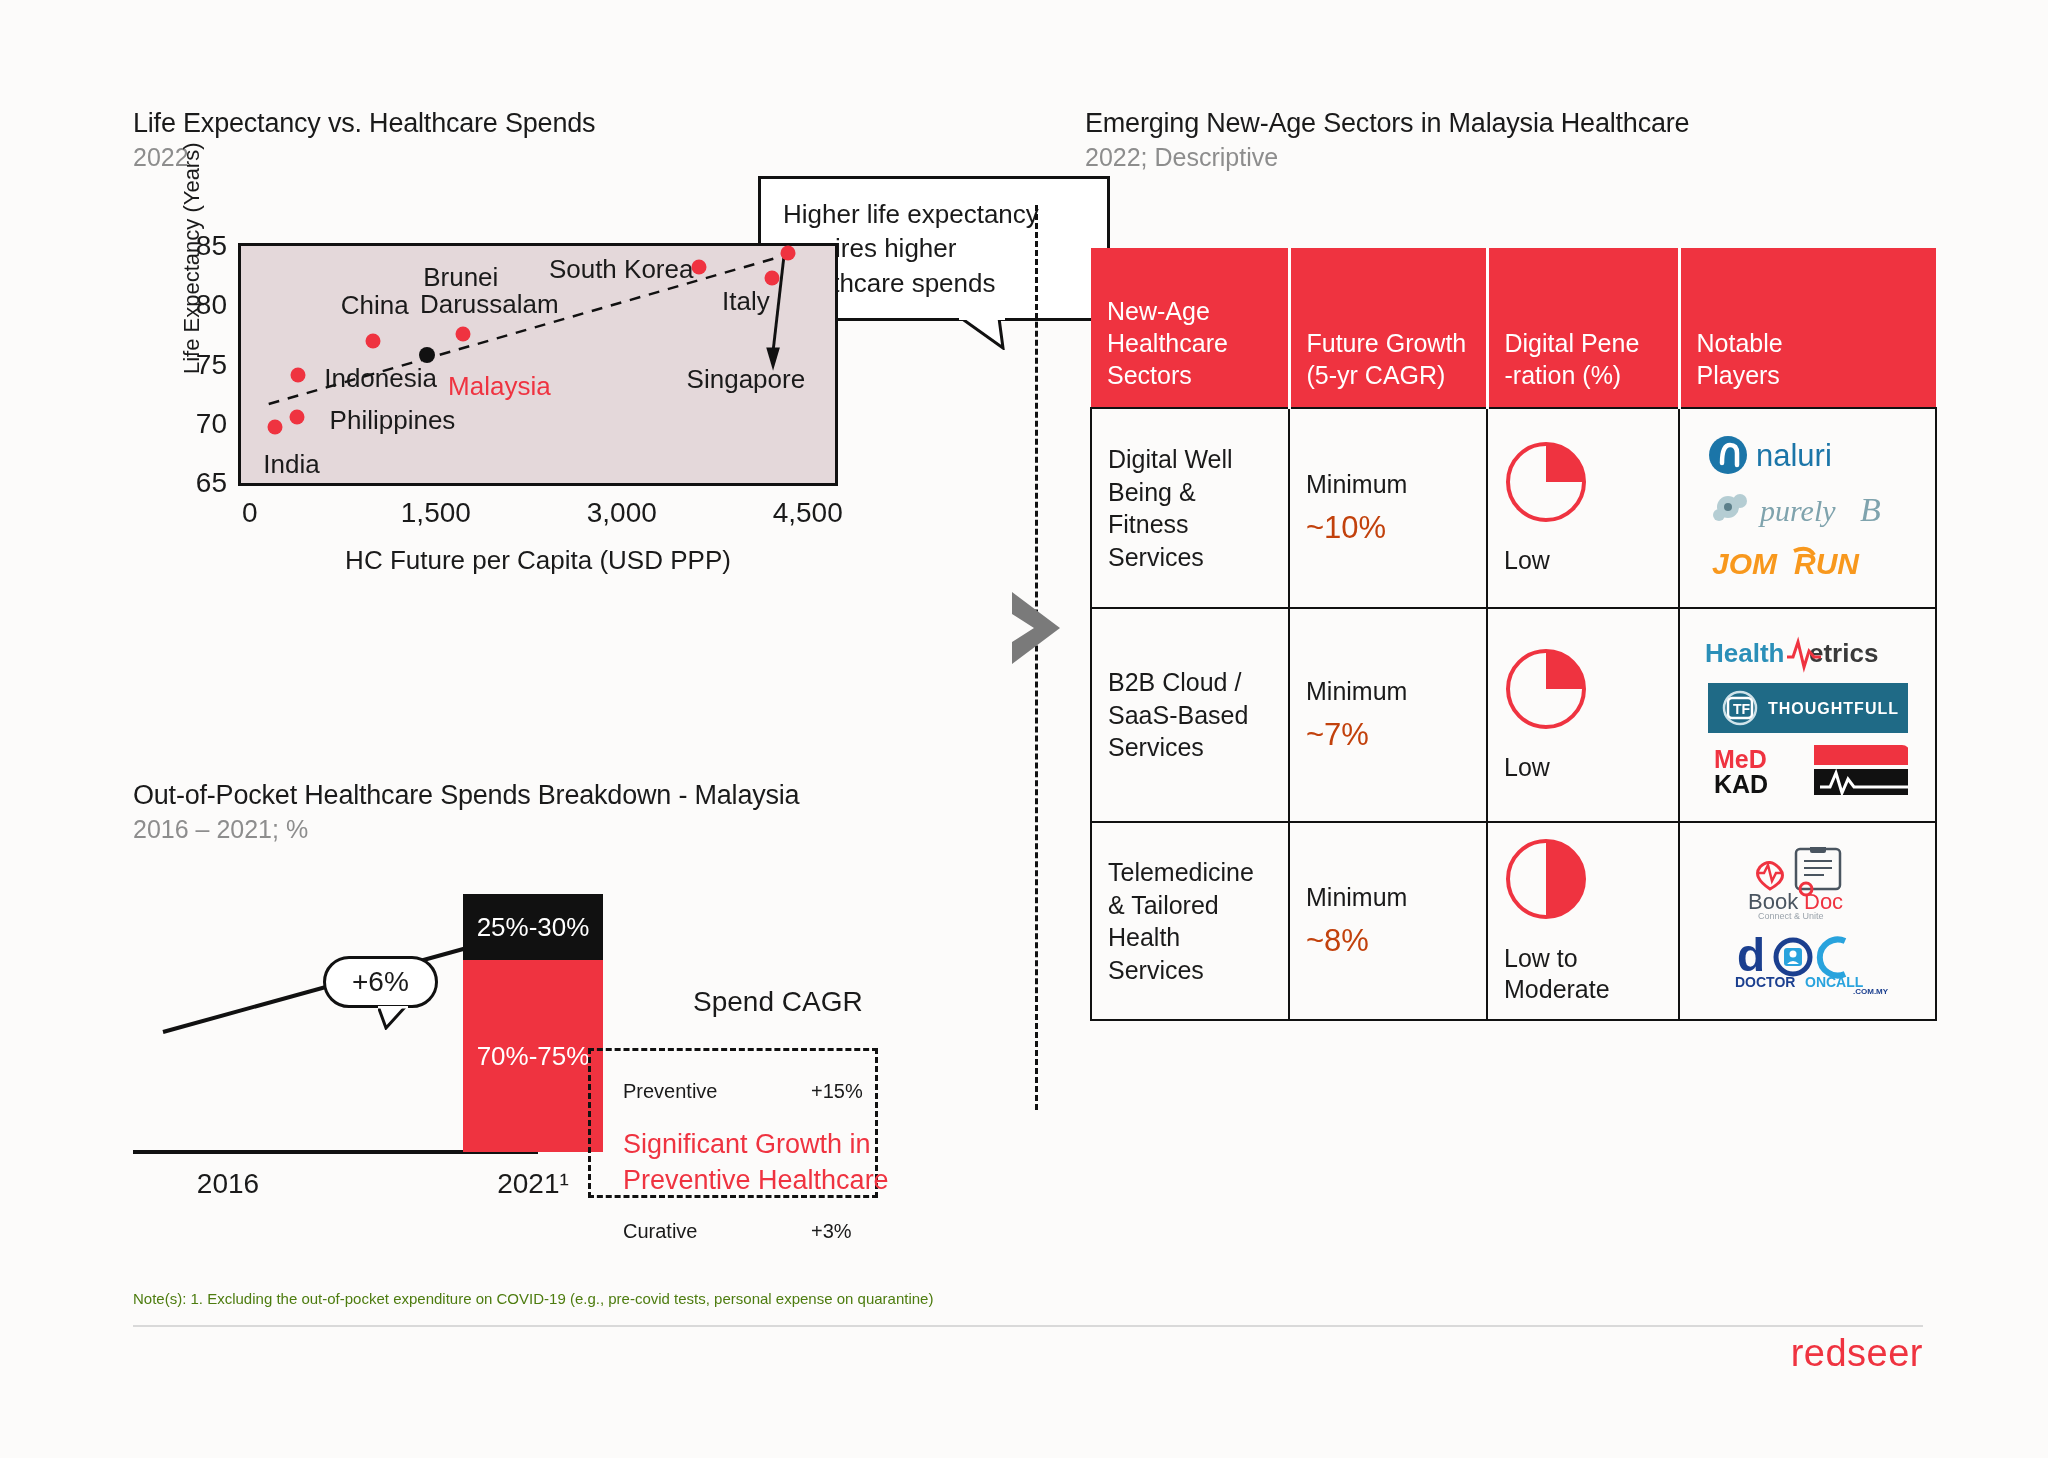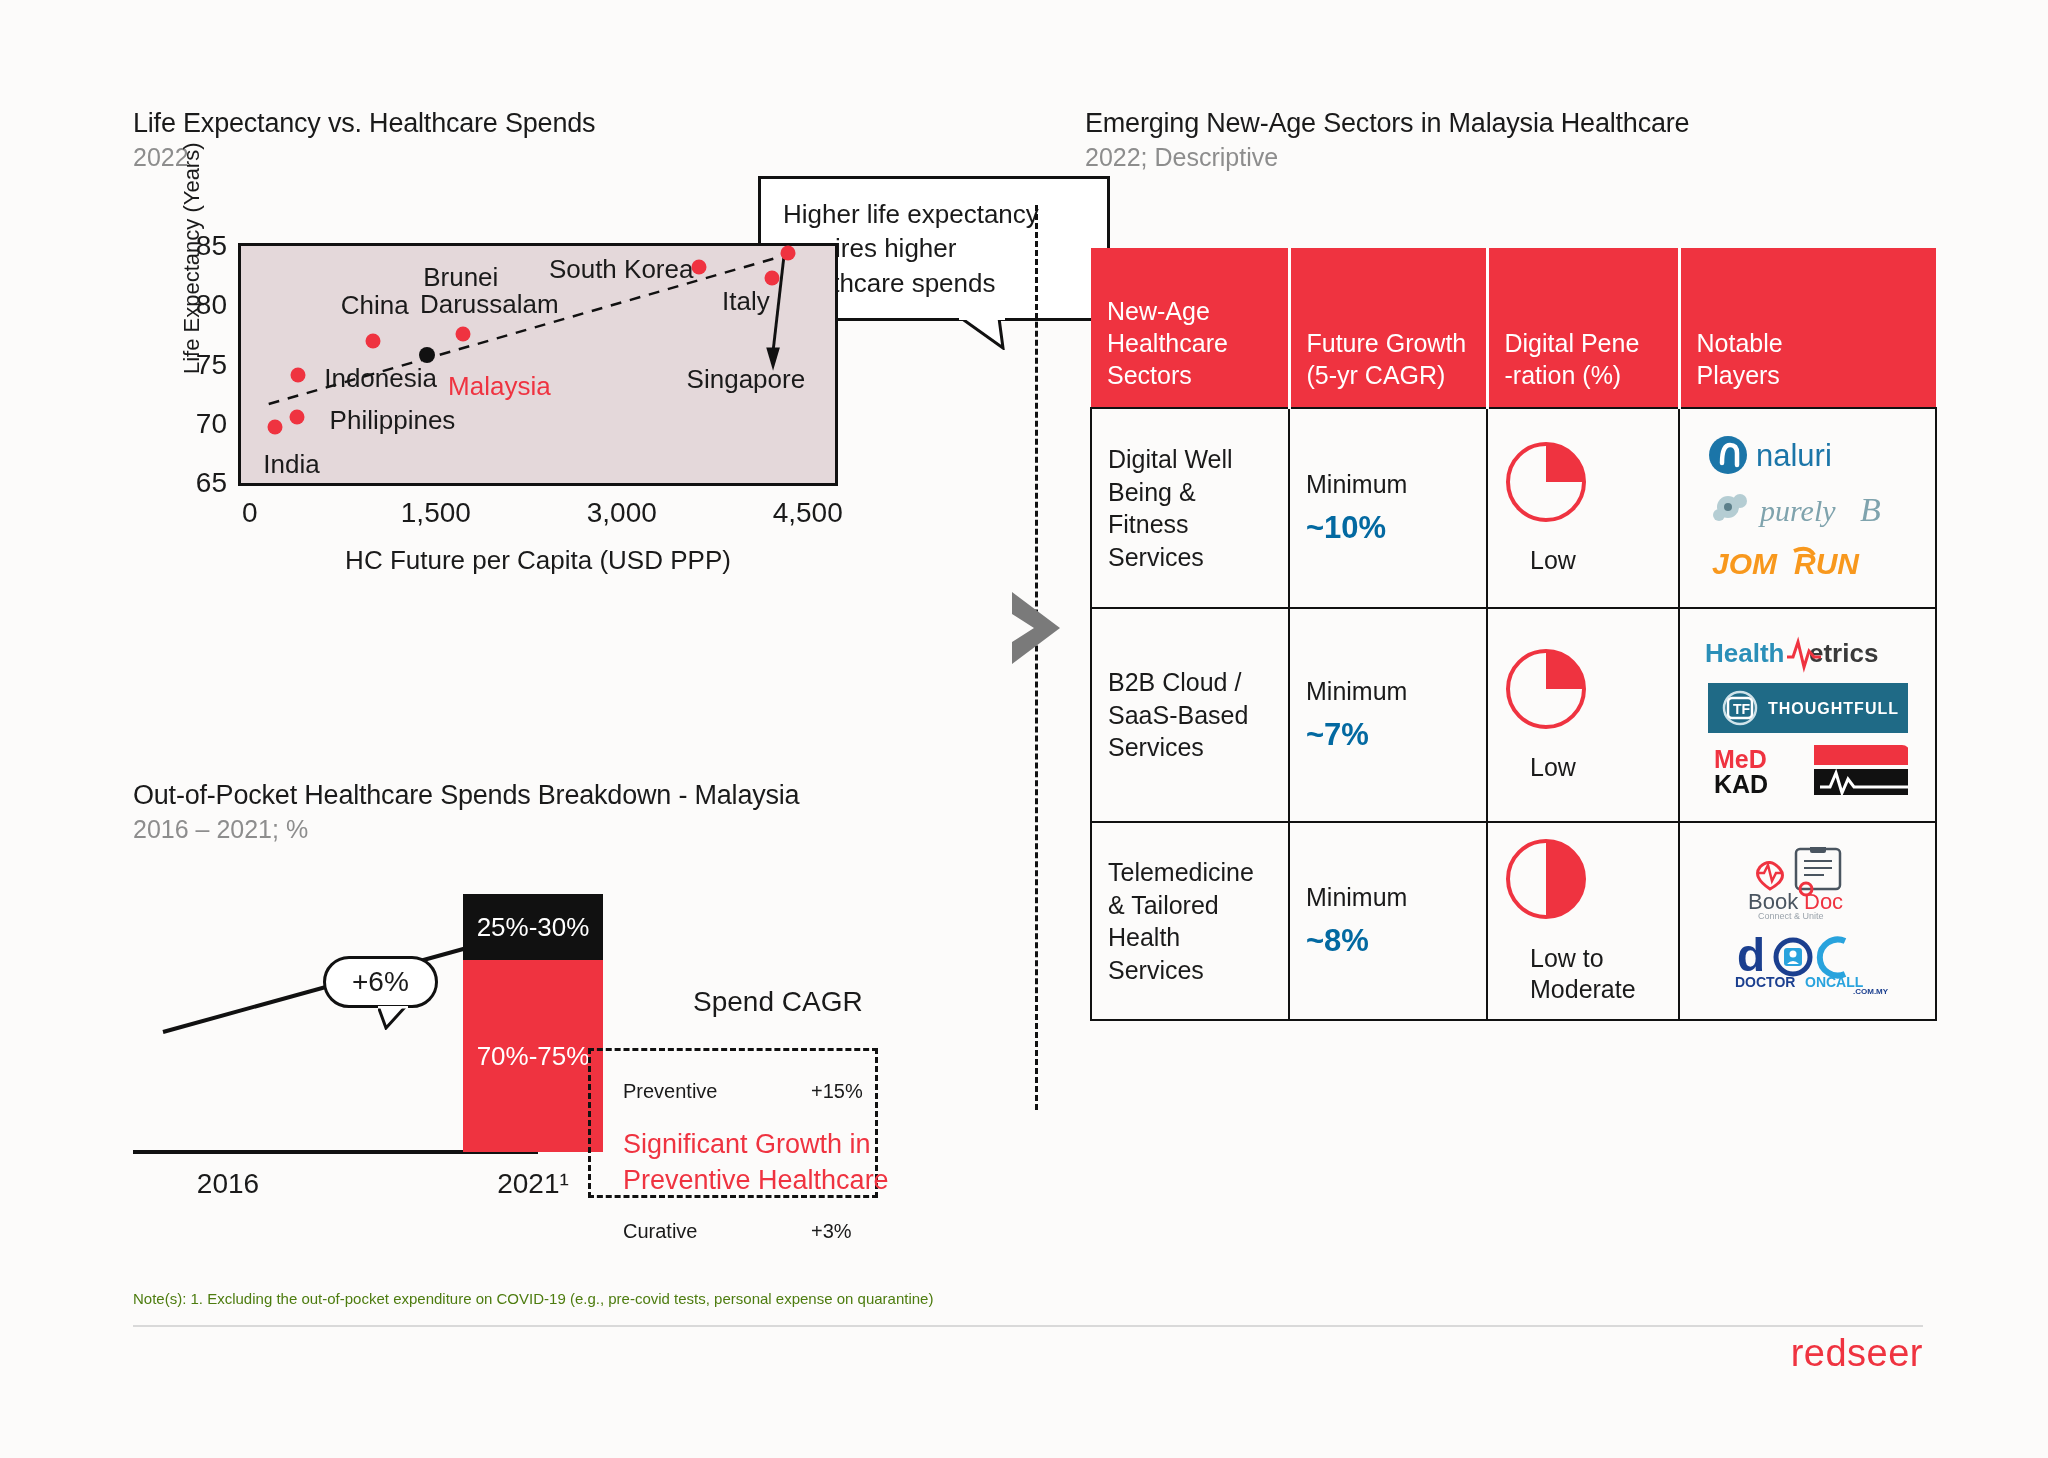--- a/index.html
+++ b/index.html
@@ -94,23 +94,23 @@
   #sector-table th:last-child{ border-right:none; }
   #sector-table td {
     border:2px solid #111; vertical-align:middle;
     font-size:25px; line-height:1.3; padding:14px 16px; height:190px;
   }
   .col-sector { width:198px; }
   .col-growth { width:198px; }
   .col-pen    { width:192px; }
   .col-players{ width:257px; }
   .growth-min { font-size:25px; }
-  .growth-val { color:#0369a1; font-size:31px; font-weight:bold; margin-top:8px; }
+  .growth-val { color:#c2410c; font-size:31px; font-weight:normal; margin-top:8px; }
   .pen-cell { text-align:left; }
-  .pen-label { margin-top:14px; font-size:25px; line-height:1.25;margin-left:26px;}
+  .pen-label { margin-top:14px; font-size:25px; line-height:1.25;}
   .players-cell { text-align:right; padding:10px 8px; }
   .logo { display:block; margin:10px auto; }
 
   
   #footer { position:absolute; left:133px; top:1290px; width:1790px; }
   .note-line { font-size:15px; color:#4d7c0f; }
   .rule { height:2px; background:#d9d9d9; margin:18px 0 16px; }
   #redseer { position:absolute; right:0; top:42px; color:#ef3340; font-size:38px; letter-spacing:0.5px; }
 </style>
 </head>

